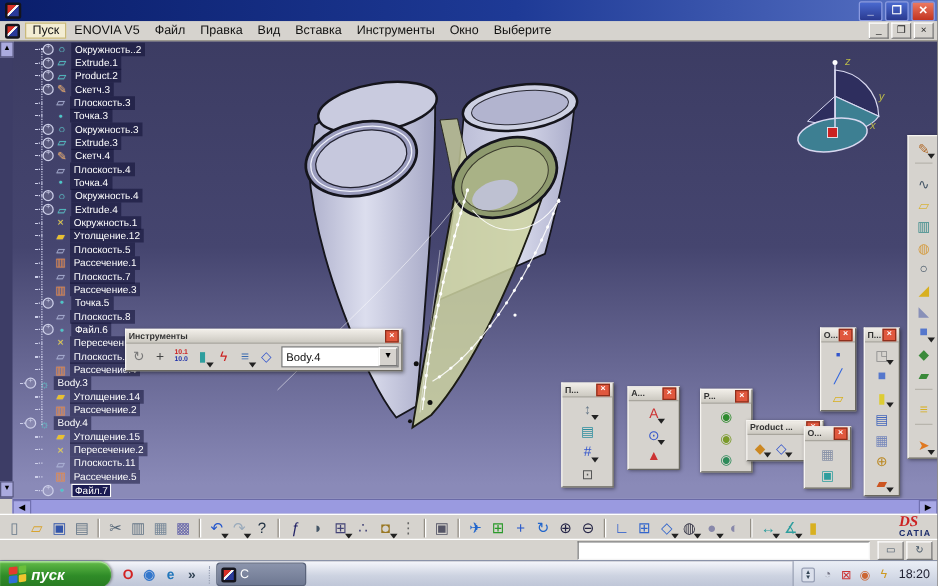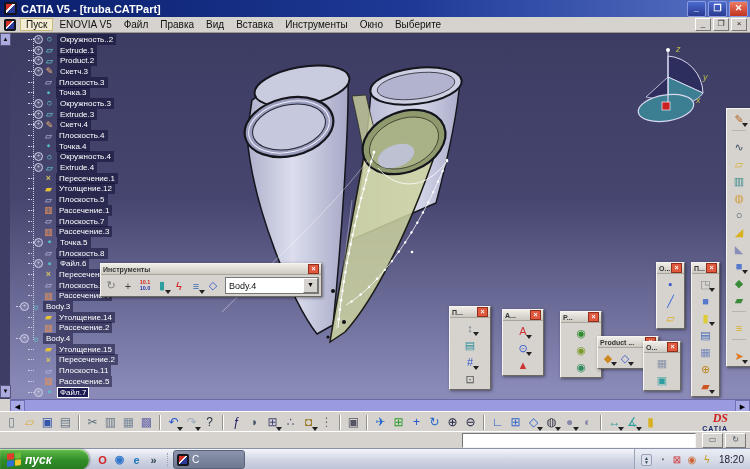--- a/index.html
+++ b/index.html
@@ -55,21 +55,21 @@
   .vgap{height:5px;width:14px;border-top:1px solid #b8b5ad;margin:2px 0}
 
   
   .hscroll{position:absolute;top:399px;left:10px;right:0;height:12px;background:#9a9ae0;border-top:1px solid #6a6aa8;display:flex;justify-content:space-between;z-index:6}
   .harr{width:13px;height:11px;font-size:7px;line-height:11px;text-align:center;color:#000;background:#a8a8e6;border:1px solid #7070b0}
 
   
   .maintb{position:absolute;top:411px;left:0;right:0;height:20px;background:#d6d3ce;border-top:1px solid #fff;display:flex;align-items:center;padding-left:3px;gap:1px;z-index:10}
   .maintb .icn{width:17px;height:17px;font-size:12px}
   .tsep{width:0;height:15px;border-left:1px solid #948f86;border-right:1px solid #fff;margin:0 3px}
-  .logo{margin-left:auto;padding-right:22px;text-align:right;line-height:7px}
+  .logo{margin-left:auto;padding-right:5px;line-height:7px}
   .logo .ds{color:#c22;font-style:italic;font-weight:bold;font-size:12px;font-family:"Liberation Serif",serif}
   .logo .ca{color:#1a2a6a;font-size:7px;font-weight:bold;letter-spacing:1px}
 
   
   .statusbar{position:absolute;top:431px;left:0;right:0;height:17px;background:#d6d3ce;border-top:1px solid #fff;display:flex;align-items:center;font-size:10px;color:#222;padding:0 4px;z-index:10}
   .status-input{width:228px;height:11px;background:#fff;border:1px solid;border-color:#777 #f4f4f4 #f4f4f4 #777;margin-left:auto;margin-right:4px;font-size:9px}
   .sbtn2{width:19px;height:13px;background:#d6d3ce;border:1px solid;border-color:#fff #777 #777 #fff;font-size:8px;line-height:12px;text-align:center;color:#456;margin-left:2px}
 
   
   .taskbar{position:absolute;top:448px;left:0;right:0;height:21px;background:linear-gradient(#f5f6fb,#cdd3e1 55%,#bdc4d6);border-top:1px solid #8a92a8;display:flex;align-items:center;z-index:10}
@@ -85,21 +85,20 @@
   .trayicon{font-size:10px;width:12px;text-align:center}
   .clock{font-size:10px;color:#223;padding-left:2px}
 </style>
 </head>
 <body>
 
 <div class="app">
 
   <div class="titlebar">
     <span class="appicon"></span>
-    <span>CATIA V5 - [truba.CATPart]</span>
     <span class="tb-btns">
       <span class="tb-btn">_</span>
       <span class="tb-btn">❐</span>
       <span class="tb-btn close">✕</span>
     </span>
   </div>
 
   <div class="menubar">
     <span class="appicon" style="width:12px;height:12px"></span>
     <span style="display:flex">
@@ -270,21 +269,21 @@
         <div class="trow" style="padding-left: 16px;">
           <span class="stub" style="width: 6px;"></span>
           <span class="exp">+</span>
           <span class="ticon" style="color: rgb(73, 200, 200);">▱</span>
           <span class="lbl">Extrude.4</span>
         </div>
         <div class="trow" style="padding-left: 16px;">
           <span class="stub" style="width: 6px;"></span>
           <span class="noexp"></span>
           <span class="ticon" style="color: rgb(232, 208, 64);">×</span>
-          <span class="lbl">Пересечение.1</span>
+          <span class="lbl">Окружность.1</span>
         </div>
         <div class="trow" style="padding-left: 16px;">
           <span class="stub" style="width: 6px;"></span>
           <span class="noexp"></span>
           <span class="ticon" style="color: rgb(232, 192, 48);">▰</span>
           <span class="lbl">Утолщение.12</span>
         </div>
         <div class="trow" style="padding-left: 16px;">
           <span class="stub" style="width: 6px;"></span>
           <span class="noexp"></span>

